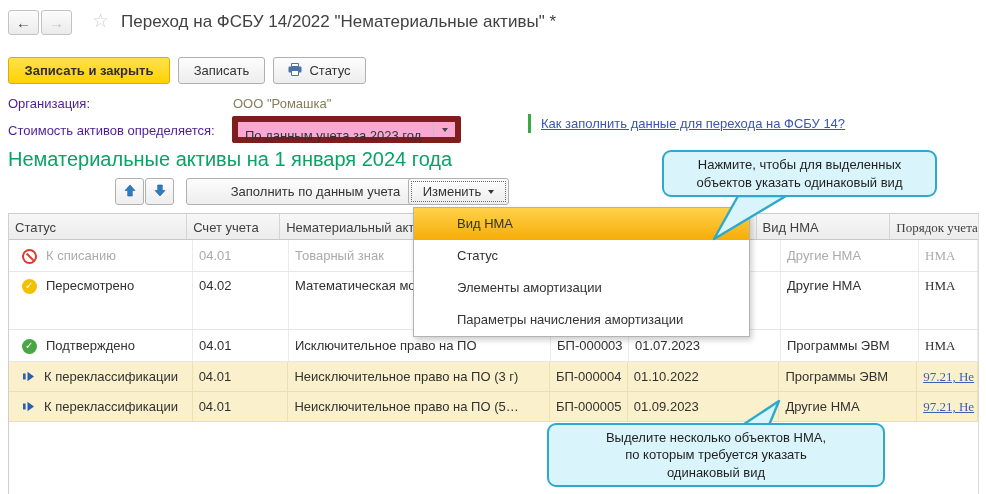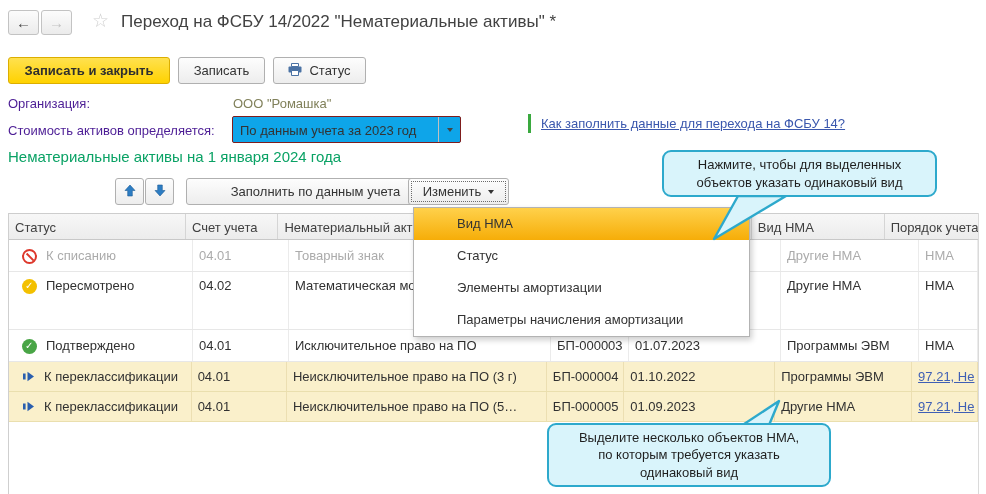--- a/index.html
+++ b/index.html
@@ -23,46 +23,46 @@
     border-color:#dcae00;font-weight:700;color:#2e2e2e;}
   #btnSave{left:178px;top:57px;width:87px;}
   #btnPrint{left:273px;top:57px;width:93px;gap:7px;}
 
   
   .flabel{position:absolute;font-size:13px;color:#4c1d95;white-space:nowrap;}
   #orgLabel{left:8px;top:96px;}
   #orgValue{left:233px;top:96px;color:#80805a;}
   #valLabel{left:8px;top:123px;}
   #valCombo{position:absolute;left:232px;top:116px;width:229px;height:27px;box-sizing:border-box;
-    border:1px solid #7f1d1d;border-radius:2px;background:#0ea5e9;}
+    border:6px solid #7f1d1d;border-radius:2px;background:#f9a8d4;}
   #valCombo .combo-text{position:absolute;left:7px;top:6px;font-size:13px;color:#333;white-space:nowrap;}
   #valCombo .combo-btn{position:absolute;right:0;top:0;width:21px;height:100%;border-left:1px solid #c0c0c0;
     display:flex;align-items:center;justify-content:center;}
   .caret{width:0;height:0;border:3.5px solid transparent;border-top:4.5px solid #444;margin-top:4px;}
   #helpBar{position:absolute;left:528px;top:114px;width:3px;height:19px;background:#3aa93f;}
   #helpLink{position:absolute;left:541px;top:116px;font-size:13px;color:#3a57ad;text-decoration:underline;white-space:nowrap;}
-  #sectionTitle{position:absolute;left:8px;top:148px;font-size:15px;color:#0aa265;white-space:nowrap;}
+  #sectionTitle{position:absolute;left:8px;top:148px;font-size:20px;color:#0aa265;white-space:nowrap;}
 
   
   #btnAdd{left:8px;top:178px;width:87px;}
   #btnUp{left:115px;top:178px;width:29px;}
   #btnDown{left:145px;top:178px;width:29px;}
   #btnFill{left:186px;top:178px;width:234px;padding-left:25px;}
   #btnChange{left:408px;top:178px;width:101px;outline:1px dotted #6b6b6b;outline-offset:-4px;}
   #btnChange .caret{margin-left:7px;border-top-color:#333;}
 
   
   #tbl{position:absolute;left:8px;top:213px;width:971px;height:281px;box-sizing:border-box;
     border-left:1px solid #cfcfcf;border-right:1px solid #dadada;background:#fff;z-index:1;overflow:hidden;}
   .thead{display:flex;height:27px;box-sizing:border-box;background:linear-gradient(#f7f7f7,#ececec);
     border-top:1px solid #cdcdcd;border-bottom:1px solid #c8c8c8;}
   .hcell{box-sizing:border-box;padding:6px 3px 0 6px;font-size:13px;color:#404040;
     border-right:1px solid #d5d5d5;white-space:nowrap;overflow:hidden;}
   .c1{width:184px;} .c2{width:96px;} .c3{width:262px;} .c4{width:78px;} .c5{width:152px;} .c6{width:138px;}
-  .c7{flex:1 1 auto;border-right:none;}
+  .c7{flex:1 1 auto;border-right:none;font-family:Liberation Serif, serif;}
   .trow{display:flex;box-sizing:border-box;border-bottom:1px solid #e7e7e7;background:#fff;}
   .cell{box-sizing:border-box;padding:8px 3px 0 6px;font-size:13px;color:#313131;
     border-right:1px solid #ebebeb;white-space:nowrap;overflow:hidden;}
   .h32{height:32px;} .h58{height:58px;} .h30{height:30px;}
   .h58 .cell{padding-top:6px;}
   .h30 .cell{padding-top:7px;}
   .wrap{white-space:normal;line-height:1.3;}
   .trow.sel{background:#faf0cb;border-bottom-color:#eadfae;}
   .trow.sel .cell{border-right-color:#ecdfb2;}
   .trow.muted .cell{color:#ababab;}
@@ -82,21 +82,21 @@
   #menu{position:absolute;left:413px;top:207px;width:337px;box-sizing:border-box;background:#fff;
     border:1px solid #b3b3b3;box-shadow:2px 3px 6px rgba(0,0,0,.2);z-index:10;}
   .mitem{height:32px;line-height:32px;padding-left:43px;font-size:13px;color:#333;white-space:nowrap;}
   .mitem.hl{background:linear-gradient(#ffd14b,#f6ad08);}
 
   
   .callout{position:absolute;background:#d9f4fb;border:2px solid #2da9cc;border-radius:9px;z-index:21;
     display:flex;flex-direction:column;align-items:center;justify-content:center;
     font-size:13px;color:#1f1f1f;line-height:1.32;box-sizing:border-box;text-align:center;}
   #calloutTop{left:662px;top:150px;width:275px;height:47px;}
-  #calloutBottom{left:547px;top:423px;width:284px;height:64px;}
+  #calloutBottom{left:547px;top:423px;width:338px;height:64px;}
   .tail{position:absolute;z-index:20;}
   #tailTop{left:700px;top:195px;}
   #tailBottom{left:722px;top:399px;}
 </style>
 </head>
 <body>
 
 <div class="stage">
 
   <button class="navbtn" id="btnBack">

